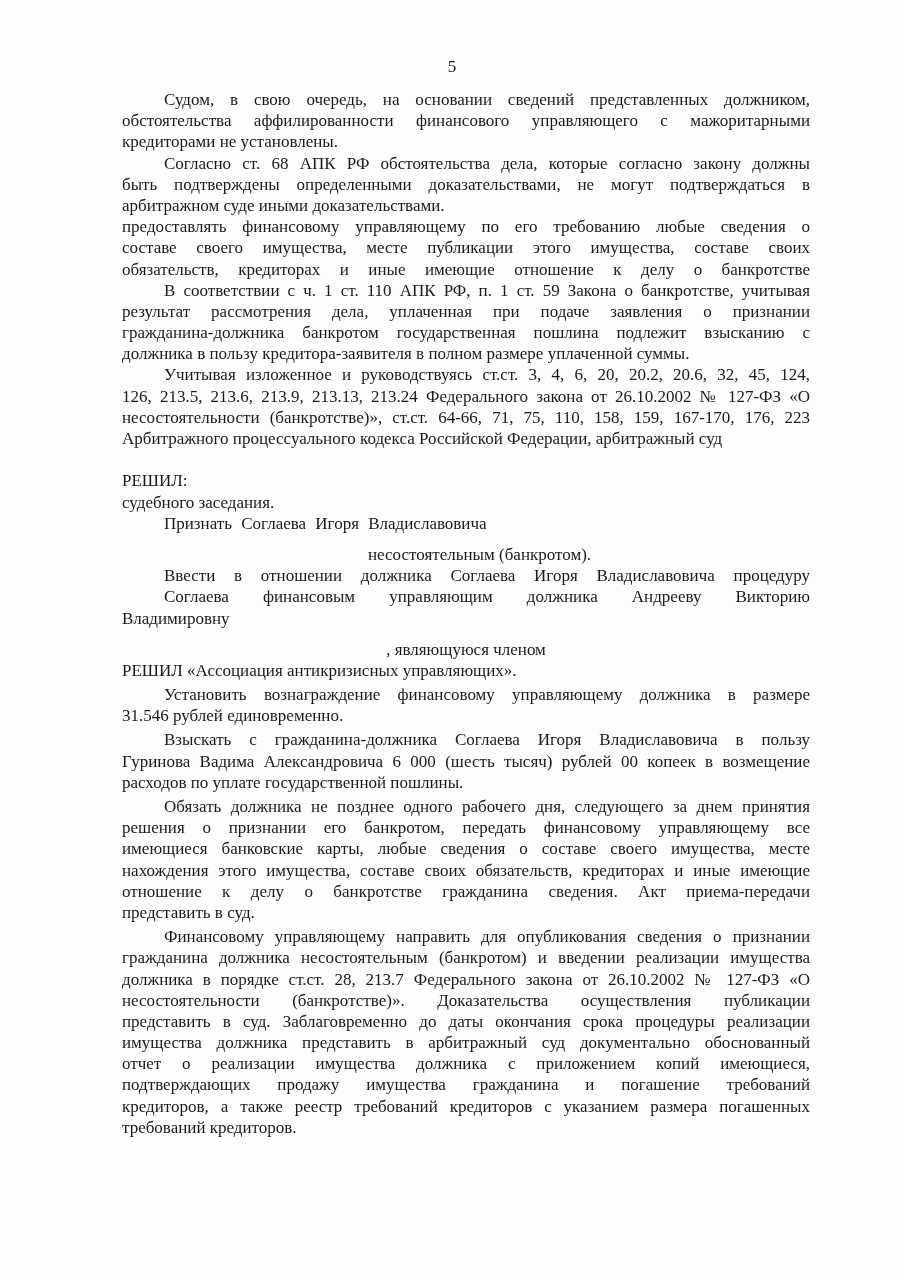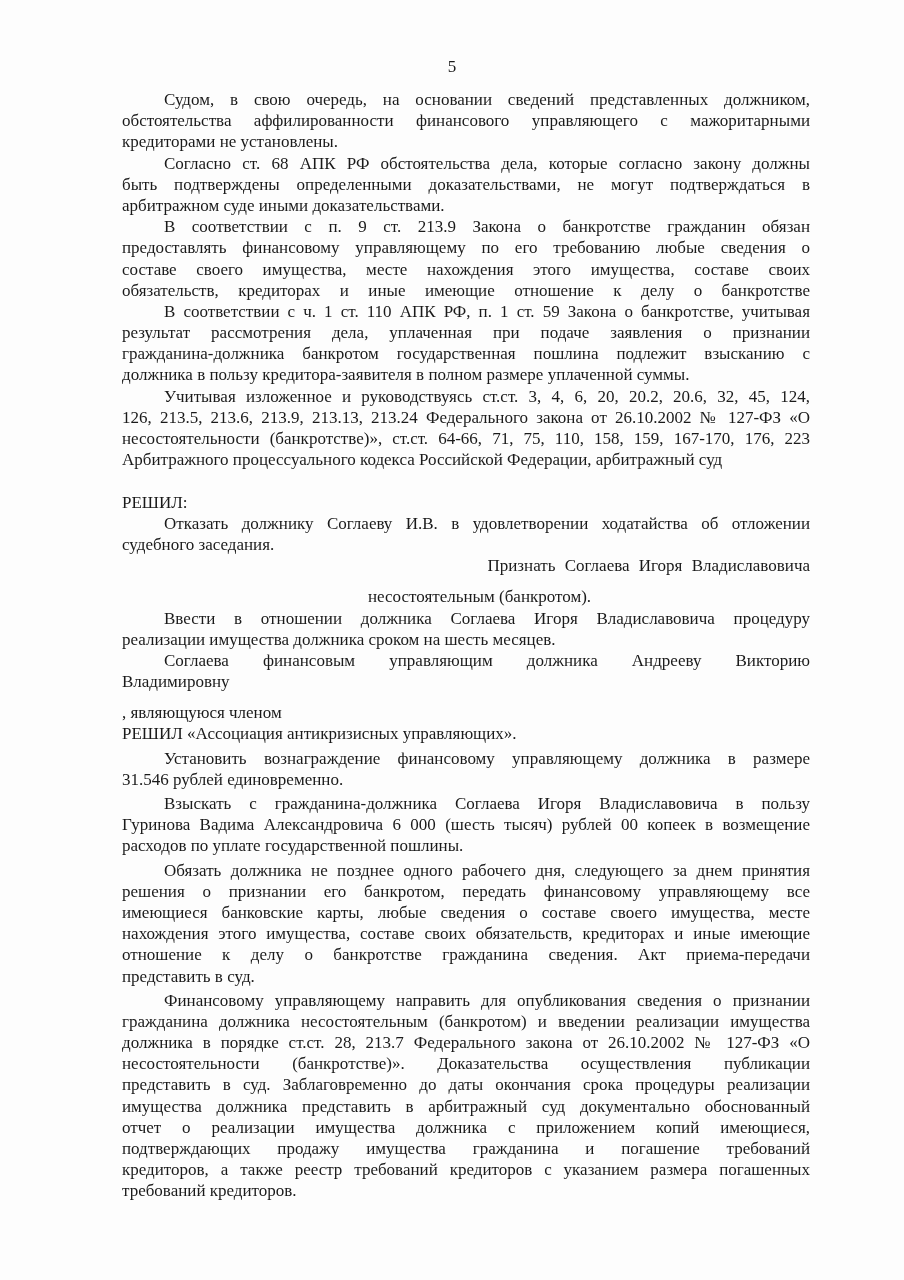--- a/index.html
+++ b/index.html
@@ -4,25 +4,25 @@
 <style>
   html, body { margin:0; padding:0; background:#ffffff; }
   body { width:904px; height:1280px; position:relative; overflow:hidden; }
   .page { position:absolute; left:0; top:0; width:904px; height:1280px; background:#fdfdfd; }
   .pnum { position:absolute; top:57px; left:0; width:904px; text-align:center;
           font-family:"Liberation Serif", serif; font-size:17px; color:#1a1a1a; }
   .body { position:absolute; left:122px; top:89px; width:688px;
           font-family:Liberation Serif, serif; font-size:17px; color:#1a1a1a; }
   .ln { height:21.2px; line-height:21.2px; white-space:nowrap; }
   .j { text-align:justify; text-align-last:justify; }
-  .ind { padding-left:42px;text-align:right; }
+  .ind { padding-left:42px; }
   .c { text-align:left; }
   .gap { height:21.2px; }
   .gap-s { height:10px; }
-  .r { text-align:left; }
+  .r { text-align:center; }
 </style>
 </head>
 <body>
 
 <div class="page">
   <div class="pnum">5</div>
 
   <div class="body">
 
     <div>
@@ -31,23 +31,22 @@
       <div class="ln">кредиторами не установлены.</div>
     </div>
 
     <div>
       <div class="ln j ind">Согласно ст. 68 АПК РФ обстоятельства дела, которые согласно закону должны</div>
       <div class="ln j">быть подтверждены определенными доказательствами, не могут подтверждаться в</div>
       <div class="ln">арбитражном суде иными доказательствами.</div>
     </div>
 
     <div>
-      <div class="ln j ind">В соответствии с п. 9 ст. 213.9 Закона о банкротстве гражданин обязан</div>
       <div class="ln j">предоставлять финансовому управляющему по его требованию любые сведения о</div>
-      <div class="ln j">составе своего имущества, месте нахождения этого имущества, составе своих</div>
+      <div class="ln j">составе своего имущества, месте публикации этого имущества, составе своих</div>
       <div class="ln j">обязательств, кредиторах и иные имеющие отношение к делу о банкротстве</div>
     </div>
 
     <div>
       <div class="ln j ind">В соответствии с ч. 1 ст. 110 АПК РФ, п. 1 ст. 59 Закона о банкротстве, учитывая</div>
       <div class="ln j">результат рассмотрения дела, уплаченная при подаче заявления о признании</div>
       <div class="ln j">гражданина-должника банкротом государственная пошлина подлежит взысканию с</div>
       <div class="ln">должника в пользу кредитора-заявителя в полном размере уплаченной суммы.</div>
     </div>
 
@@ -55,33 +54,31 @@
       <div class="ln j ind">Учитывая изложенное и руководствуясь ст.ст. 3, 4, 6, 20, 20.2, 20.6, 32, 45, 124,</div>
       <div class="ln j">126, 213.5, 213.6, 213.9, 213.13, 213.24 Федерального закона от 26.10.2002 № 127-ФЗ «О</div>
       <div class="ln j">несостоятельности (банкротстве)», ст.ст. 64-66, 71, 75, 110, 158, 159, 167-170, 176, 223</div>
       <div class="ln">Арбитражного процессуального кодекса Российской Федерации, арбитражный суд</div>
     </div>
 
     <div class="gap"></div>
     <div class="ln c">РЕШИЛ:</div>
 
     <div>
-      <div class="ln j ind">Отказать должнику Соглаеву И.В. в удовлетворении ходатайства об отложении</div>
       <div class="ln">судебного заседания.</div>
     </div>
 
     <div>
       <div class="ln ind" style="word-spacing:5px;">Признать Соглаева Игоря Владиславовича</div>
       <div class="gap-s"></div>
       <div class="ln" style="padding-left:246px;">несостоятельным (банкротом).</div>
     </div>
 
     <div>
       <div class="ln j ind">Ввести в отношении должника Соглаева Игоря Владиславовича процедуру</div>
-      <div class="ln">реализации имущества должника сроком на шесть месяцев.</div>
     </div>
 
     <div>
       <div class="ln j ind">Соглаева финансовым управляющим должника Андрееву Викторию</div>
       <div class="ln">Владимировну</div>
       <div class="gap-s"></div>
       <div class="ln r">, являющуюся членом</div>
       <div class="ln">РЕШИЛ «Ассоциация антикризисных управляющих».</div>
     </div>
 

